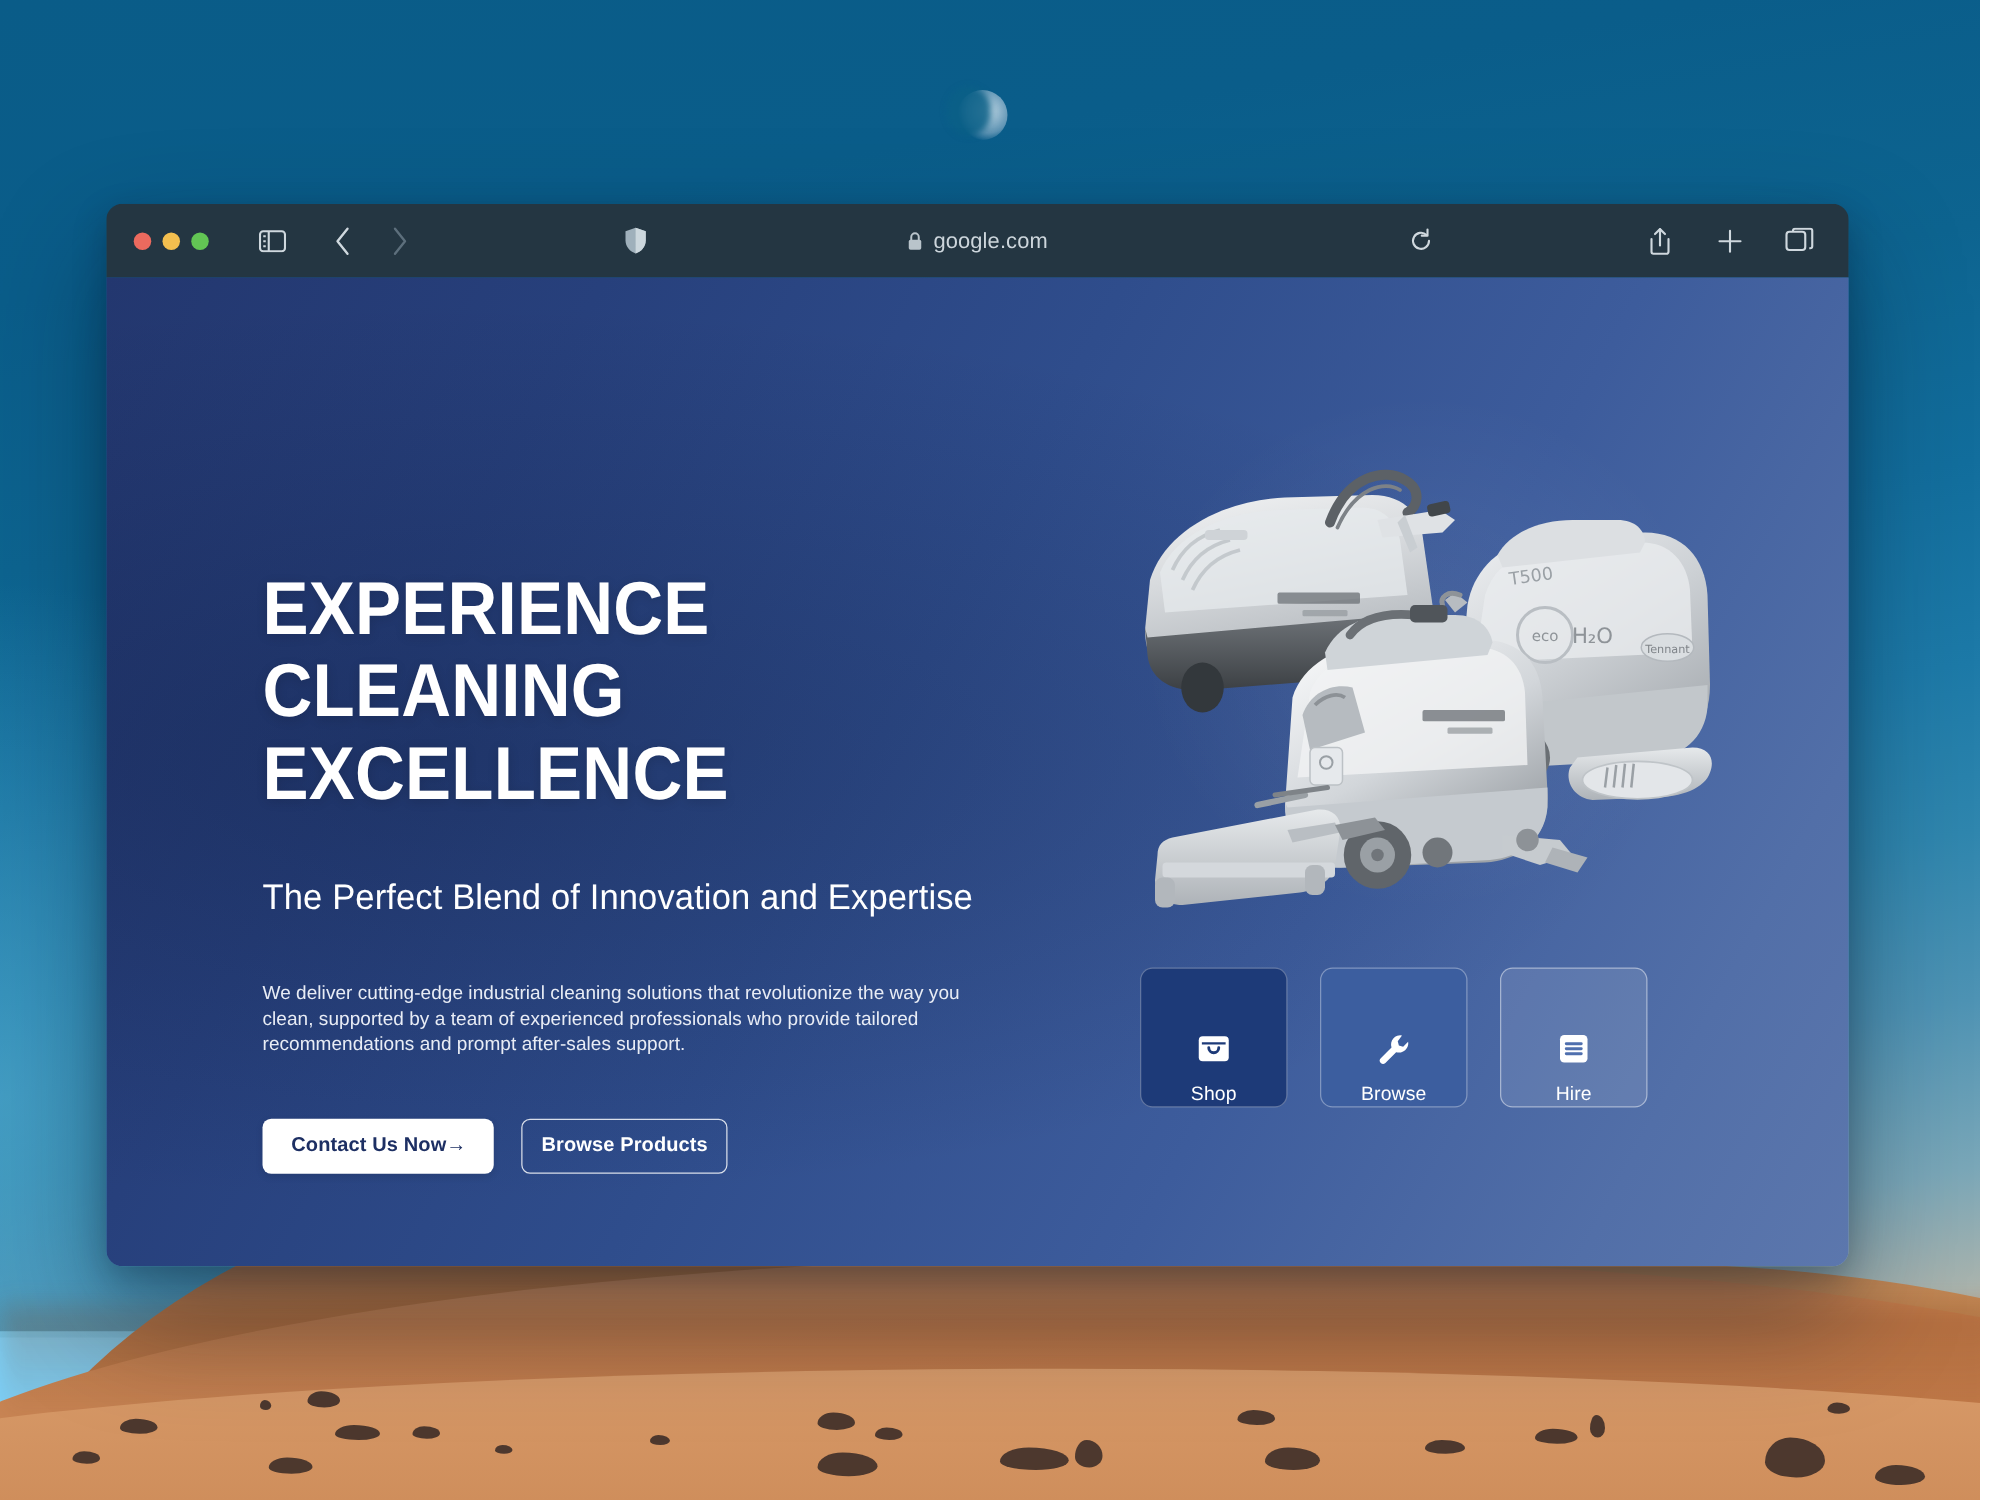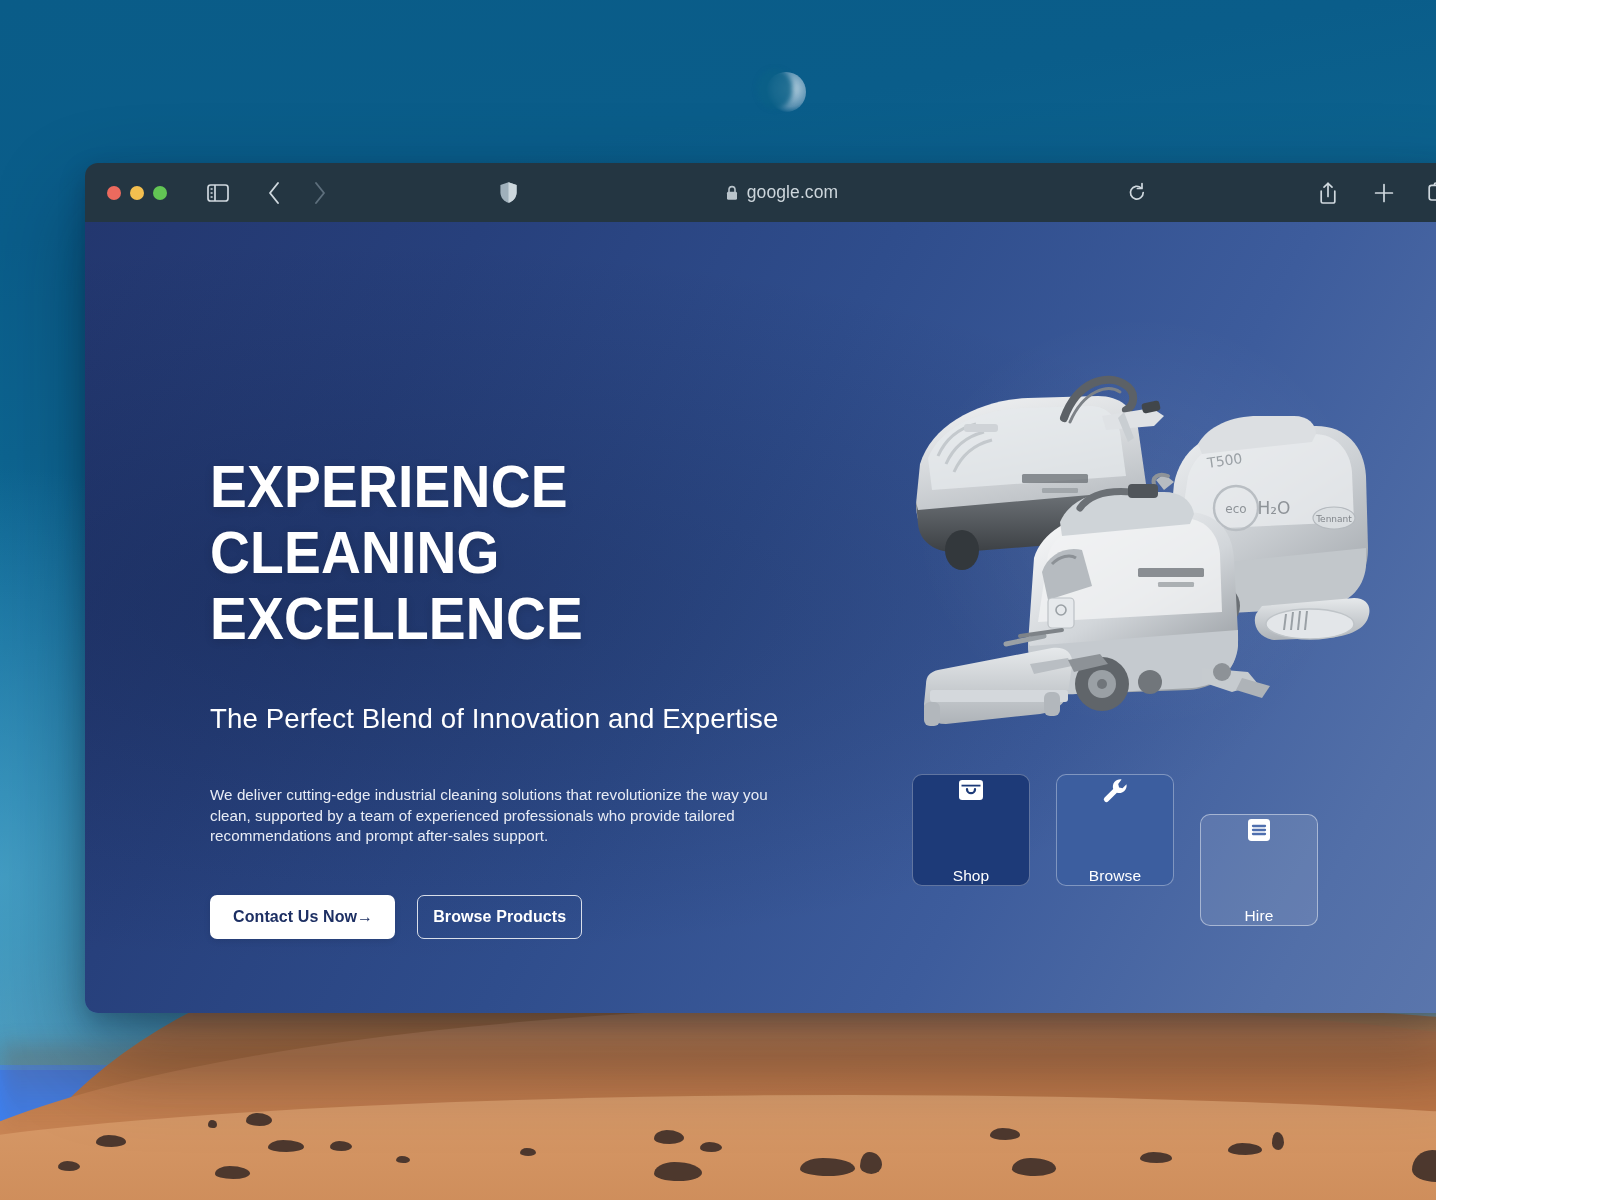--- a/index.html
+++ b/index.html
@@ -8,24 +8,24 @@
   html, body {
     width: 1600px;
     height: 1200px;
     overflow: hidden;
     font-family: "Liberation Sans", sans-serif;
   }
 
   
   .desktop {
     position: relative;
-    width: 1436px;
+    width: 1584px;
     height: 1200px;
     overflow: hidden;
-    background: #3b82f6;
+    background: #7dd3fc;
   }
 
   .sky {
     position: absolute;
     left: 0; top: 0;
     width: 1600px;
     height: 1065px;
     background:
       linear-gradient(170deg,
         #0a5c88 0%,
@@ -295,27 +295,27 @@
     margin-left: 62px;
     margin-top: 22px;
   }
   .card {
     width: 118px;
     height: 112px;
     border-radius: 10px;
     display: flex;
     flex-direction: column;
     align-items: center;
-    justify-content: space-between;
+    justify-content: flex-end;
     gap: 13px;
     cursor: pointer;
   }
   .card-shop    { background: #1d3a78; border: 1px solid rgba(255,255,255,.30); }
   .card-service { background: #3c5e9f; border: 1px solid rgba(255,255,255,.35); }
-  .card-hire    { background: rgba(255,255,255,.11); border: 1px solid rgba(255,255,255,.45); margin-top: 40px; }
+  .card-hire    { background: rgba(255,255,255,.11); border: 1px solid rgba(255,255,255,.45); }
   .card-label {
     color: #ffffff;
     font-size: 15.5px;
     letter-spacing: .1px;
   }
   .card-icon { width: 30px; height: 30px; display: flex; align-items: center; justify-content: center; }
 
   .glow {
     position: absolute;
     left: 60px; top: 90px;

